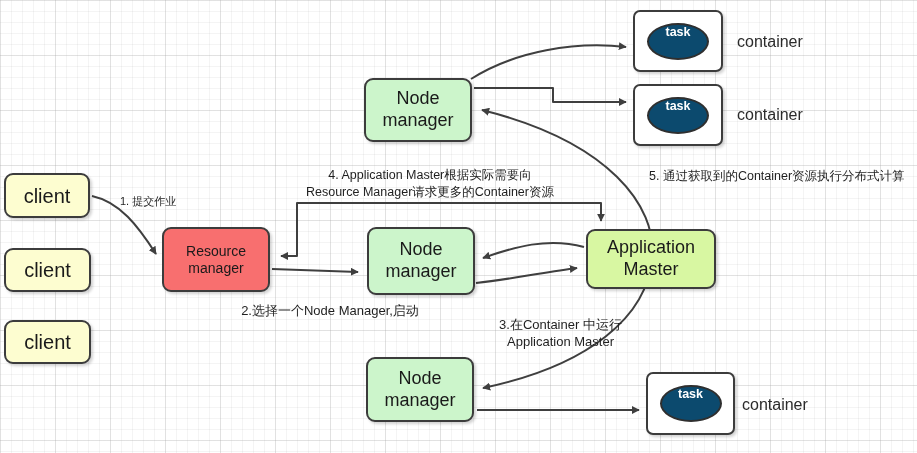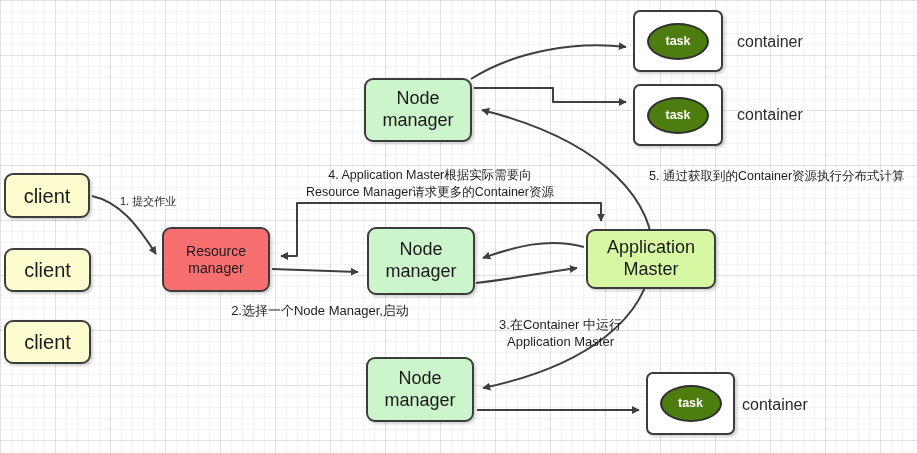--- a/index.html
+++ b/index.html
@@ -20,22 +20,22 @@
     border:2px solid #3c3c3c;border-radius:9px;
     display:flex;align-items:center;justify-content:center;text-align:center;
     line-height:1.2;box-shadow:2px 2px 3px rgba(0,0,0,0.18);
   }
   .client{background:#fdfdd0;font-size:20px;}
   .rm{background:#f86f6f;font-size:14px;}
   .nm{background:#ccf5cb;font-size:18px;}
   .am{background:#d8f7a2;font-size:18px;}
   .containerbox{background:#ffffff;border-radius:7px;}
   .task{
-    width:62px;height:37px;border-radius:50%;background:#4d7c0f;border:2px solid #2f2f2f;
-    display:flex;align-items:center;justify-content:center;
+    width:62px;height:37px;border-radius:50%;background:#0c4a6e;border:2px solid #2f2f2f;
+    display:flex;justify-content:center;
     color:#fff;font-weight:bold;font-size:12.5px;box-sizing:border-box;
   }
   .note{position:absolute;z-index:2;font-size:12.5px;color:#1f1f1f;white-space:nowrap;}
   .note .ln{display:block;}
   .note.center{text-align:center;}
   .sidelabel{position:absolute;z-index:2;font-size:16px;color:#2b2b2b;}
 </style>
 </head>
 <body>
 
@@ -110,21 +110,21 @@
 
   <div class="note" style="left:120px;top:194px;font-size:11px;">1. 提交作业</div>
 
   <div class="note center" style="left:290px;top:167px;width:280px;">
     <span class="ln">4. Application Master根据实际需要向</span>
     <span class="ln">Resource Manager请求更多的Container资源</span>
   </div>
 
   <div class="note" style="left:649px;top:168px;">5. 通过获取到的Container资源执行分布式计算</div>
 
-  <div class="note center" style="left:215px;top:302px;width:210px;font-size:13px;">
+  <div class="note center" style="left:225px;top:302px;width:210px;font-size:13px;">
     <span class="ln">2.选择一个Node Manager,启动</span>
   </div>
 
   <div class="note center" style="left:478px;top:316px;width:165px;font-size:13px;">
     <span class="ln">3.在Container 中运行</span>
     <span class="ln">Application Master</span>
   </div>
 
 </div>
 

